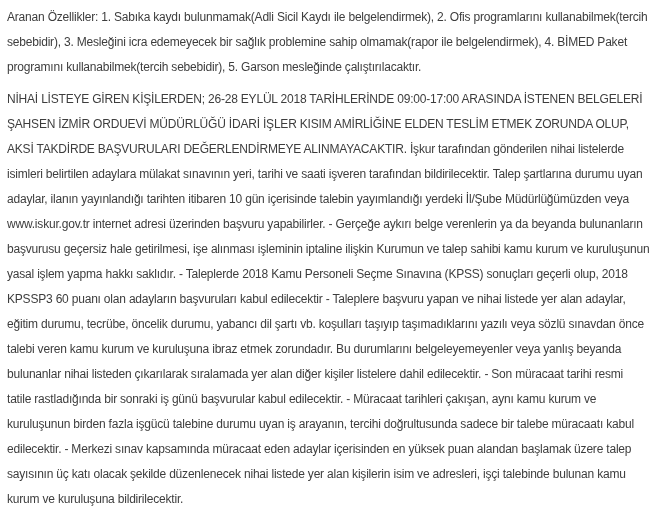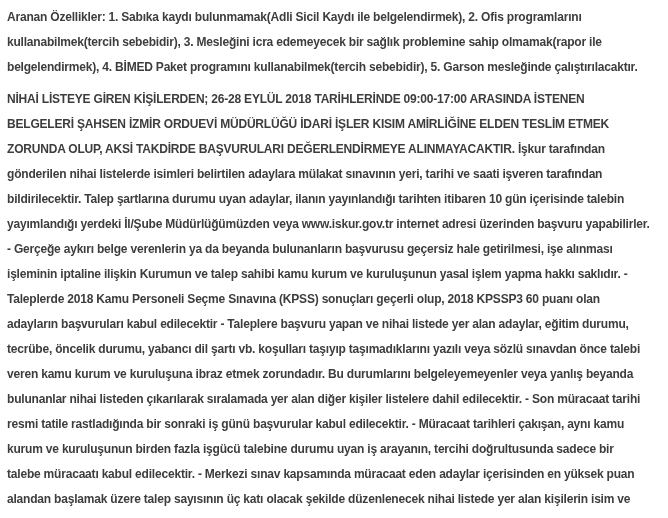--- a/index.html
+++ b/index.html
@@ -17,21 +17,20 @@
     font-family: "Liberation Sans", "DejaVu Sans", sans-serif;
     font-size: 12px;
     line-height: 25px;
     letter-spacing: -0.2px;
     color: #3d3d3d;
     text-align: left;
   }
   .page p {
     margin: 0 12px 7px 0;
     padding: 0;
-    font-weight: bold;
   }
 </style>
 </head>
 <body>
 
 <div class="page">
   <p>Aranan Özellikler: 1. Sabıka kaydı bulunmamak(Adli Sicil Kaydı ile belgelendirmek), 2. Ofis programlarını kullanabilmek(tercih sebebidir), 3. Mesleğini icra edemeyecek bir sağlık problemine sahip olmamak(rapor ile belgelendirmek), 4. BİMED Paket programını kullanabilmek(tercih sebebidir), 5. Garson mesleğinde çalıştırılacaktır.</p>
   <p>NİHAİ LİSTEYE GİREN KİŞİLERDEN; 26-28 EYLÜL 2018 TARİHLERİNDE 09:00-17:00 ARASINDA İSTENEN BELGELERİ ŞAHSEN İZMİR ORDUEVİ MÜDÜRLÜĞÜ İDARİ İŞLER KISIM AMİRLİĞİNE ELDEN TESLİM ETMEK ZORUNDA OLUP, AKSİ TAKDİRDE BAŞVURULARI DEĞERLENDİRMEYE ALINMAYACAKTIR. İşkur tarafından gönderilen nihai listelerde isimleri belirtilen adaylara mülakat sınavının yeri, tarihi ve saati işveren tarafından bildirilecektir. Talep şartlarına durumu uyan adaylar, ilanın yayınlandığı tarihten itibaren 10 gün içerisinde talebin yayımlandığı yerdeki İl/Şube Müdürlüğümüzden veya www.iskur.gov.tr internet adresi üzerinden başvuru yapabilirler. - Gerçeğe aykırı belge verenlerin ya da beyanda bulunanların başvurusu geçersiz hale getirilmesi, işe alınması işleminin iptaline ilişkin Kurumun ve talep sahibi kamu kurum ve kuruluşunun yasal işlem yapma hakkı saklıdır. - Taleplerde 2018 Kamu Personeli Seçme Sınavına (KPSS) sonuçları geçerli olup, 2018 KPSSP3 60 puanı olan adayların başvuruları kabul edilecektir - Taleplere başvuru yapan ve nihai listede yer alan adaylar, eğitim durumu, tecrübe, öncelik durumu, yabancı dil şartı vb. koşulları taşıyıp taşımadıklarını yazılı veya sözlü sınavdan önce talebi veren kamu kurum ve kuruluşuna ibraz etmek zorundadır. Bu durumlarını belgeleyemeyenler veya yanlış beyanda bulunanlar nihai listeden çıkarılarak sıralamada yer alan diğer kişiler listelere dahil edilecektir. - Son müracaat tarihi resmi tatile rastladığında bir sonraki iş günü başvurular kabul edilecektir. - Müracaat tarihleri çakışan, aynı kamu kurum ve kuruluşunun birden fazla işgücü talebine durumu uyan iş arayanın, tercihi doğrultusunda sadece bir talebe müracaatı kabul edilecektir. - Merkezi sınav kapsamında müracaat eden adaylar içerisinden en yüksek puan alandan başlamak üzere talep sayısının üç katı olacak şekilde düzenlenecek nihai listede yer alan kişilerin isim ve adresleri, işçi talebinde bulunan kamu kurum ve kuruluşuna bildirilecektir.</p>
 </div>
 

